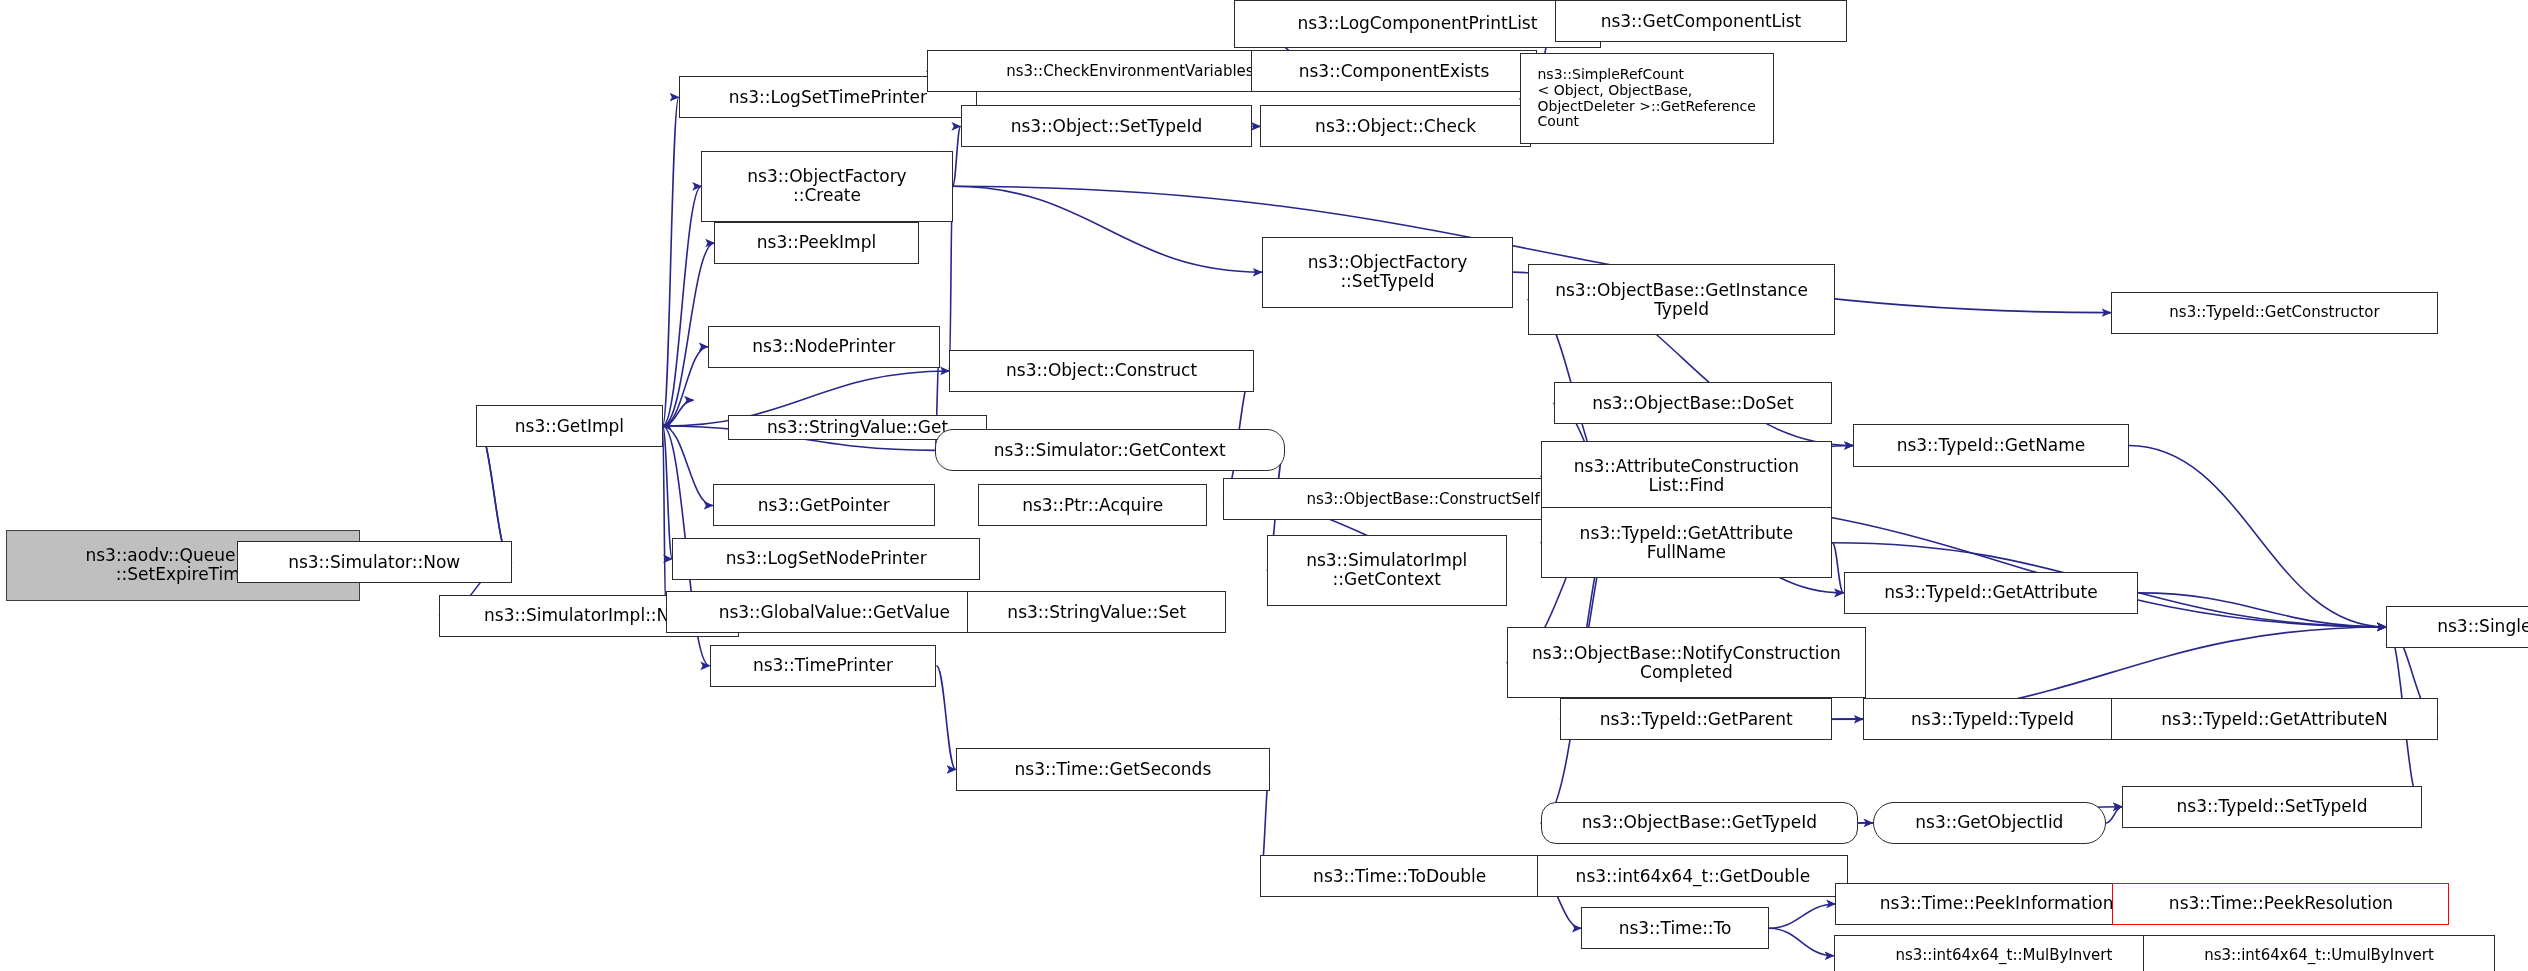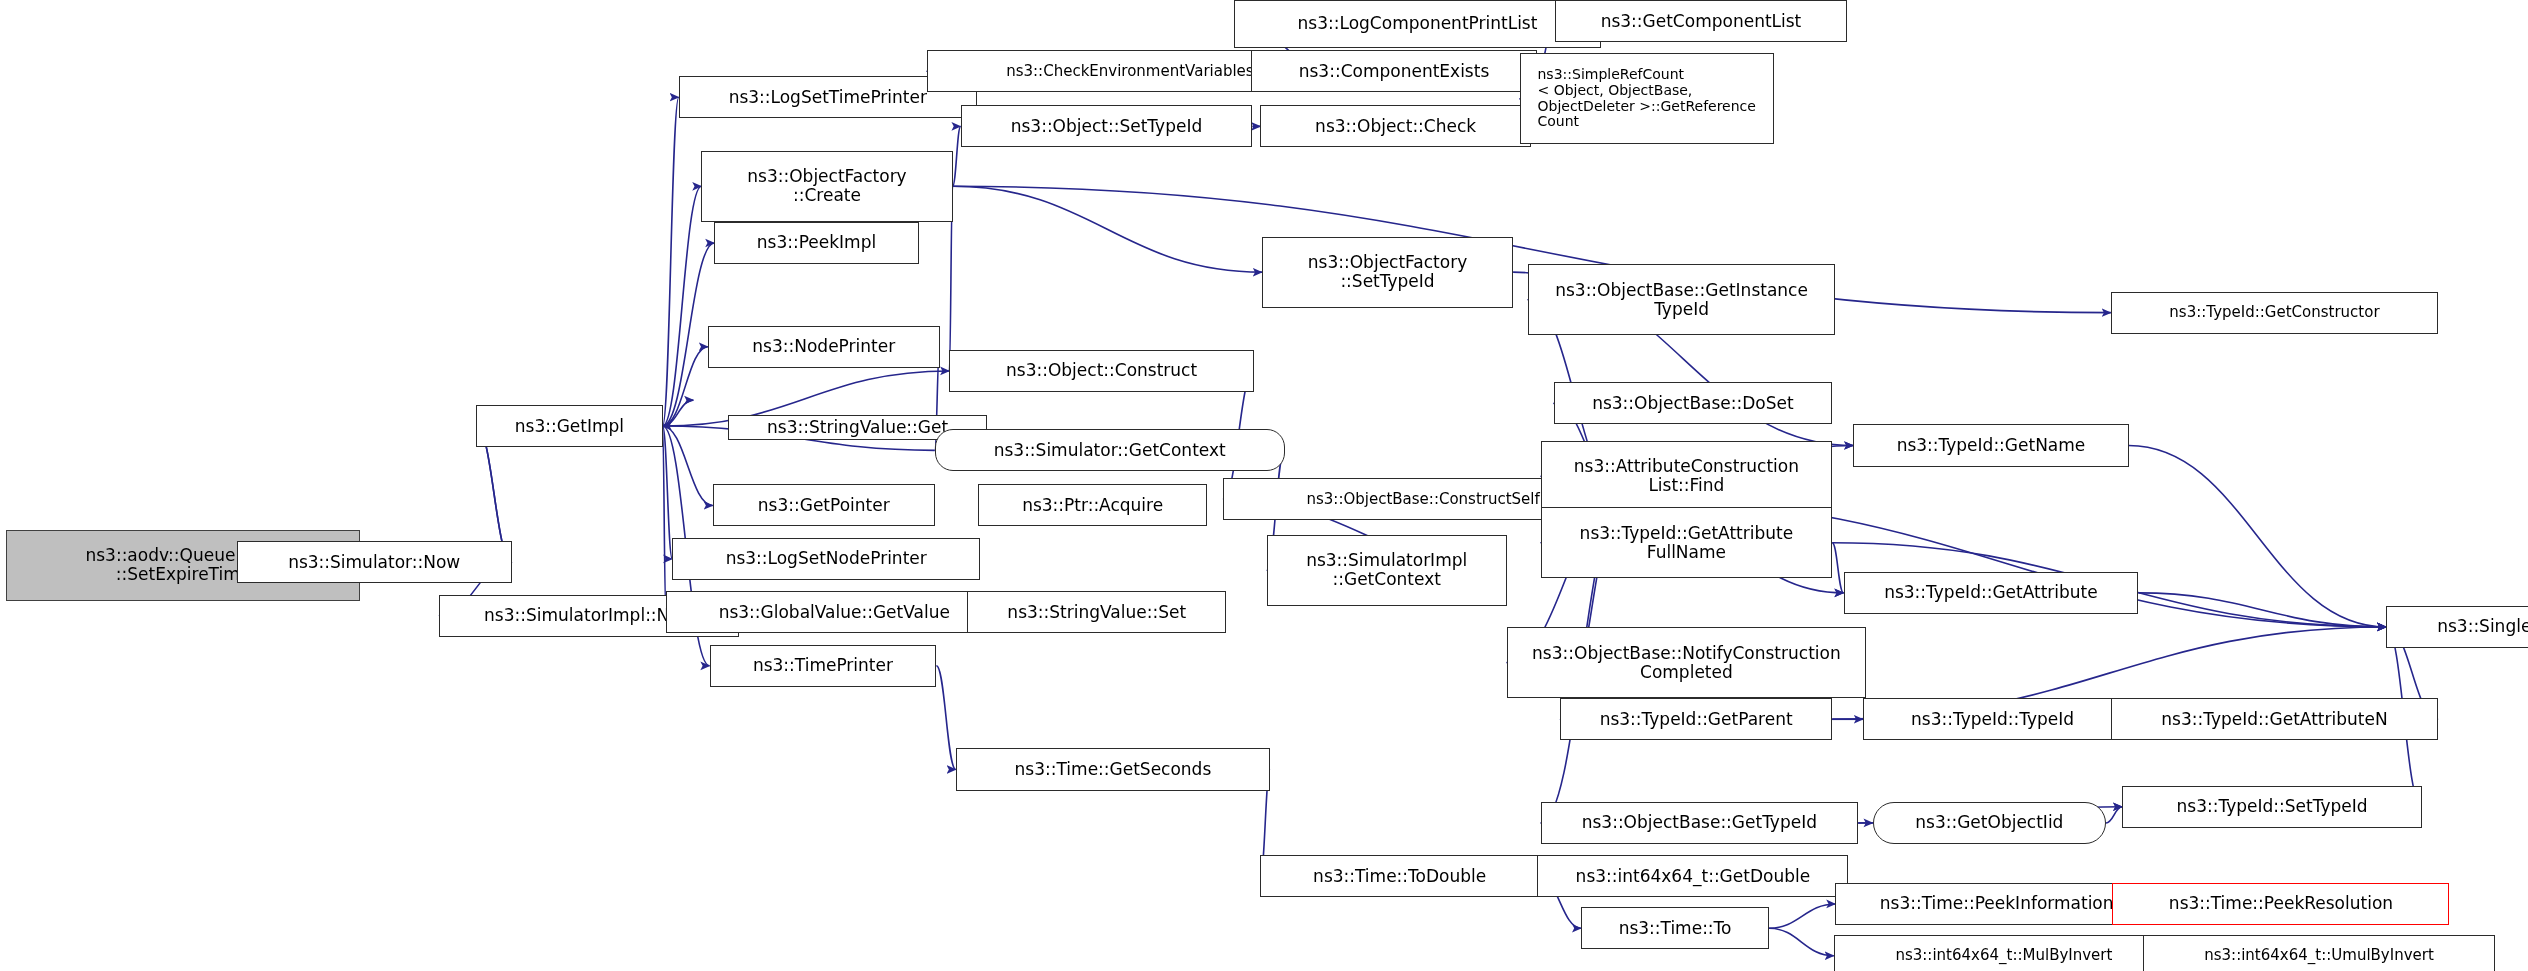--- a/index.html
+++ b/index.html
@@ -199,21 +199,21 @@
         <span>ns3::TypeId::GetAttribute
 FullName</span>
       </div>
       <div class="node" style="left: 1506.6px; top: 626.94px; width: 359.64px; height: 71.28px;">
         <span>ns3::ObjectBase::NotifyConstruction
 Completed</span>
       </div>
       <div class="node" style="left: 1560.06px; top: 698.22px; width: 272.16px; height: 42.12px;">
         <span>ns3::TypeId::GetParent</span>
       </div>
-      <div class="node" style="left: 1540.62px; top: 801.9px; width: 317.52px; height: 42.12px;">
+      <div class="node" style="left: 1540.62px; top: 801.9px; width: 317.52px; height: 42.12px; border-radius: 15px;">
         <span>ns3::ObjectBase::GetTypeId</span>
       </div>
       <div class="node" style="left: 1537.38px; top: 855.36px; width: 311.04px; height: 42.12px;">
         <span>ns3::int64x64_t::GetDouble</span>
       </div>
       <div class="node" style="left: 1581.12px; top: 907.2px; width: 187.92px; height: 42.12px;">
         <span>ns3::Time::To</span>
       </div>
       <div class="node" style="left: 1833.84px; top: 934.74px; width: 340.2px; height: 42.12px;">
         <span style="font-size: 15px;">ns3::int64x64_t::MulByInvert</span>

